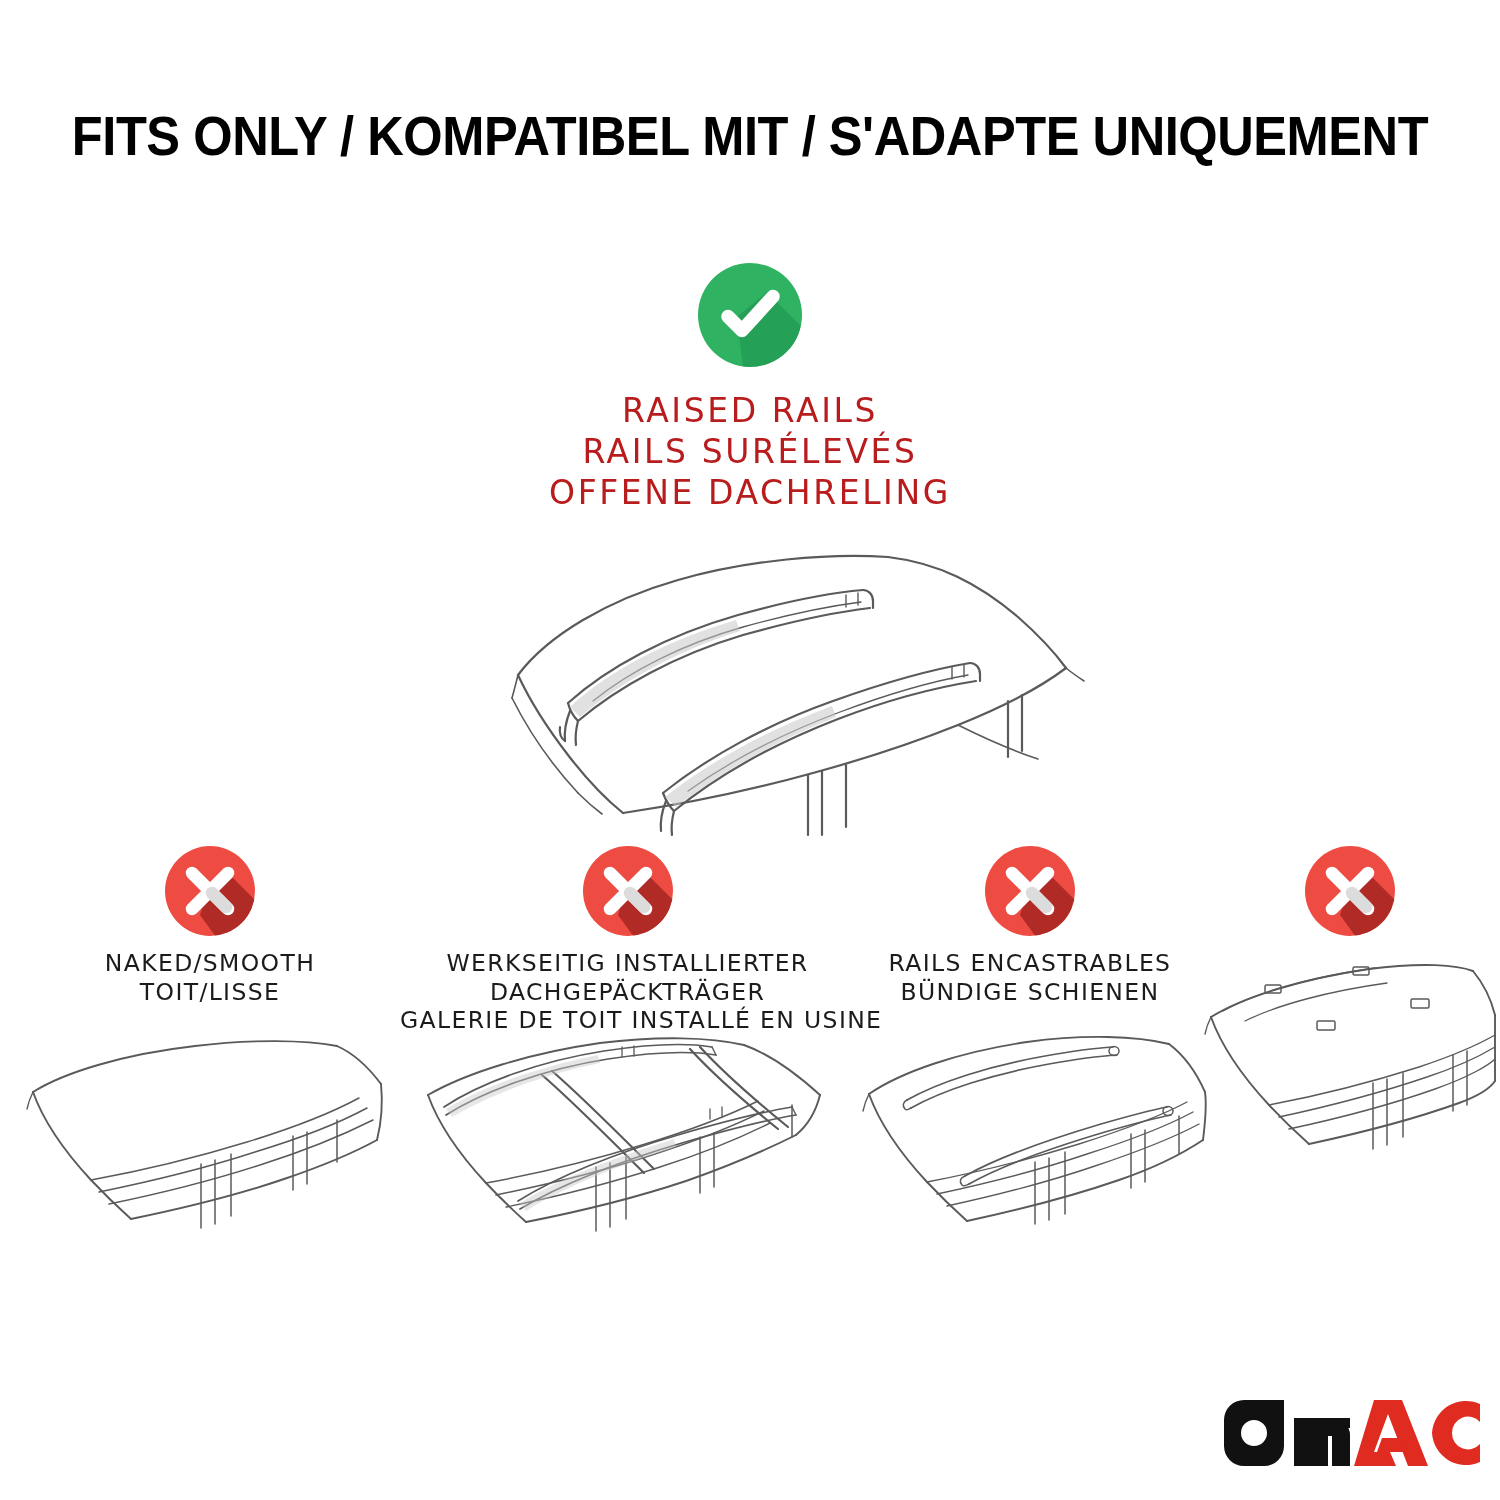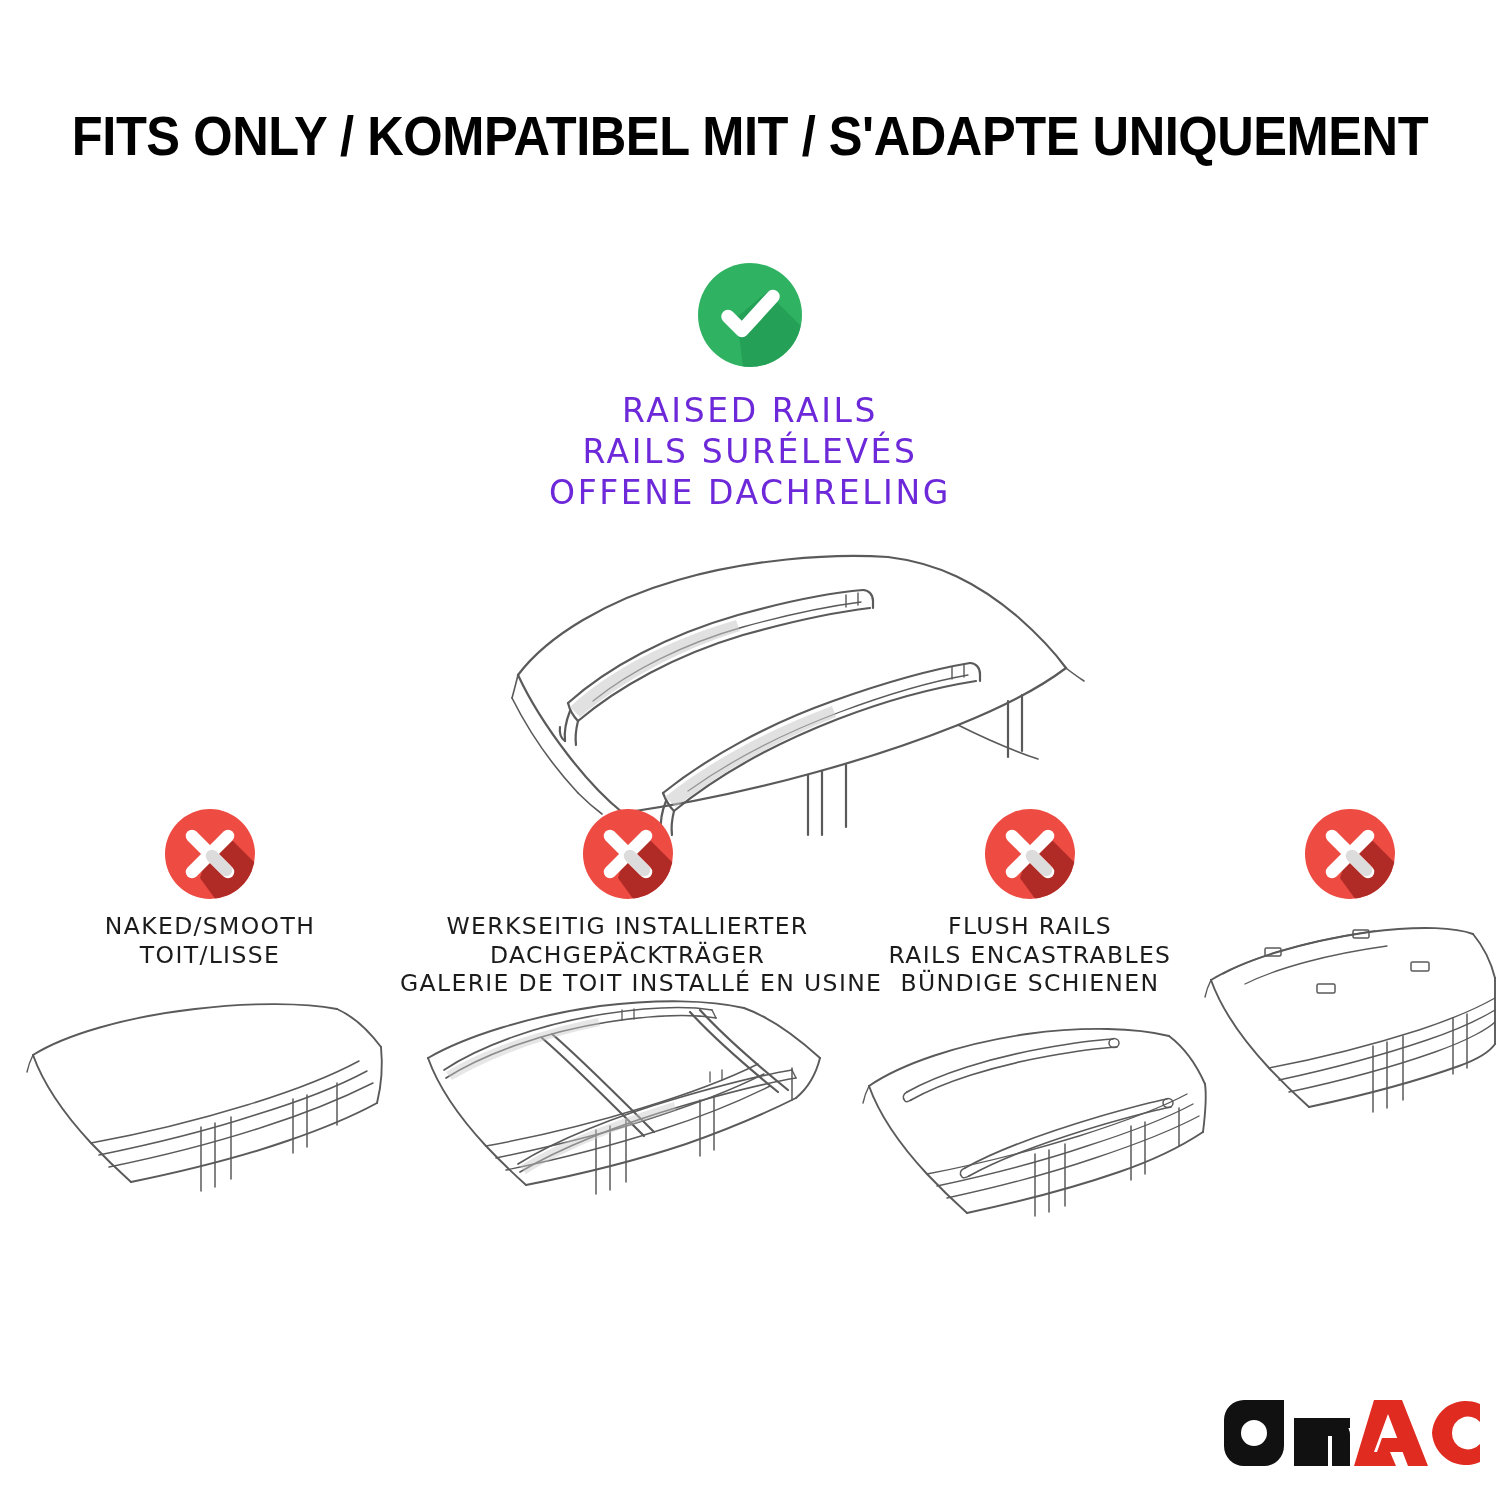--- a/index.html
+++ b/index.html
@@ -28,31 +28,31 @@
   
   .ok-block { position:absolute; top:262px; left:0; width:1500px; }
   .ok-icon-wrap { width:106px; height:106px; margin:0 auto; position:relative; }
 
   .ok-labels {
     margin-top:22px;
     text-align:center;
     font-size:33px;
     line-height:41px;
     letter-spacing:2.6px;
-    color:#6d28d9;
+    color:#b91c1c;
     font-weight:400;
     font-family:"DejaVu Sans", sans-serif;
   }
   .ok-labels div { white-space:nowrap; }
 
   
   .main-car { position:absolute; top:505px; left:418px; width:680px; height:330px; }
 
   
-  .cols { position:absolute; top:808px; left:0; width:1275px; height:430px; }
+  .cols { position:absolute; top:845px; left:0; width:1275px; height:430px; }
   .col { position:absolute; top:0; }
 
   .col-0 { left:25px;   width:370px; }
   .col-1 { left:400px;  width:455px; }
   .col-2 { left:855px;  width:350px; }
   .col-3 { left:1205px; width:290px; }
 
   .x-icon-wrap { width:92px; height:92px; margin:0 auto; position:relative; }
 
   .x-labels {
@@ -288,21 +288,20 @@
         <circle cx="46" cy="46" r="45" fill="#EE4B43"></circle>
         <g clip-path="url(#xc2)">
           <polygon points="46,38 60,24 92,56 92,92 52,92 36,70" fill="#A52421" opacity="0.85"></polygon>
         </g>
         <path d="M28 28 L64 64" stroke="#FFFFFF" stroke-width="12.5" stroke-linecap="round"></path>
         <path d="M64 28 L28 64" stroke="#FFFFFF" stroke-width="12.5" stroke-linecap="round"></path>
         <path d="M48 48 L62 62" stroke="#DCDCDC" stroke-width="12.5" stroke-linecap="round"></path>
       </svg>
     </div>
     <div class="x-labels">
-      <div>FLUSH RAILS</div>
       <div>RAILS ENCASTRABLES</div>
       <div>BÜNDIGE SCHIENEN</div>
     </div>
     <div class="col-car">
       <svg width="350" height="215" viewBox="0 0 350 215">
         <g fill="none" stroke="#5A5A5A" stroke-width="1.9" stroke-linecap="round" stroke-linejoin="round">
           <path d="M14 70 C46 48 104 28 172 18 C230 10 282 12 314 20"></path>
           <path d="M314 20 C330 32 342 50 350 68"></path>
           <path d="M14 70 C24 98 46 130 72 158 C88 175 102 188 112 197"></path>
           <path d="M112 197 C154 188 212 174 264 156 C302 143 330 128 348 116"></path>

